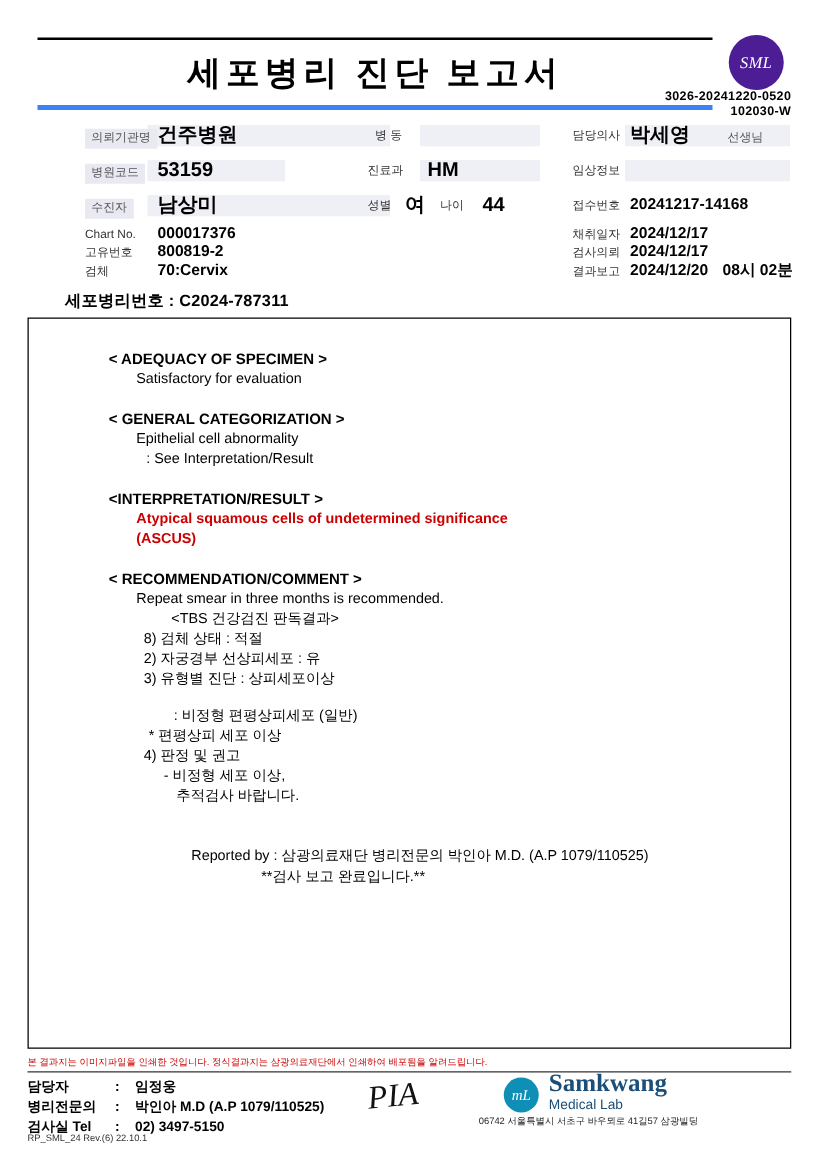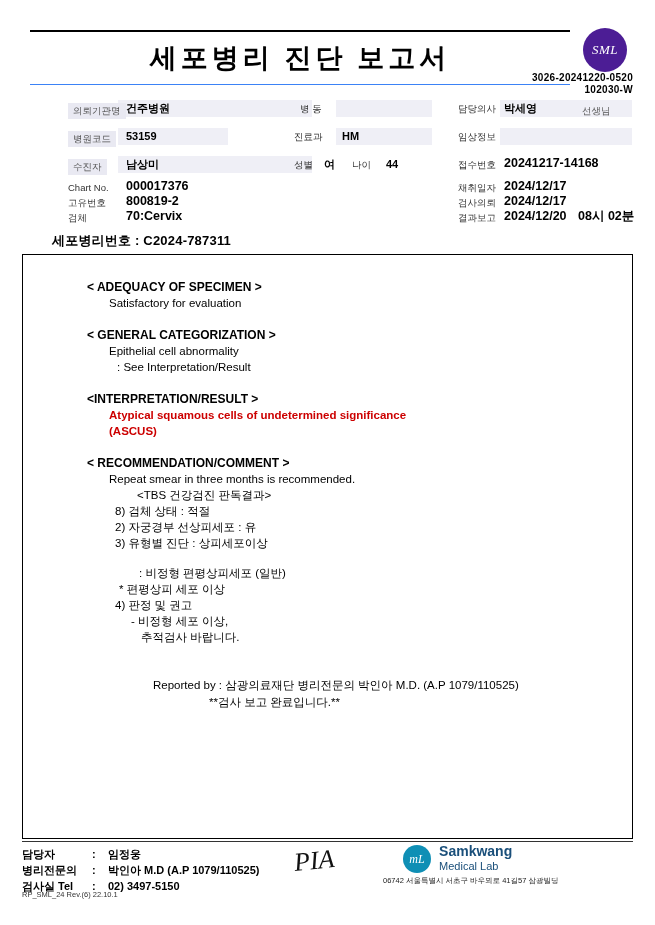--- a/index.html
+++ b/index.html
@@ -28,21 +28,21 @@
     position: relative;
     height: 86px;
   }
   .title-band {
     position: absolute;
     left: 30px;
     top: 30px;
     width: 540px;
     height: 52px;
     border-top: 2px solid #000;
-    border-bottom: 1px solid #3b82f6;
+    border-bottom: 4px solid #3b82f6;
     display: flex;
     align-items: center;
     justify-content: center;
   }
   .title-band .title {
     font-size: 27px;
     font-weight: bold;
     letter-spacing: 4px;
     font-family: "Liberation Serif", serif;
   }
@@ -98,21 +98,21 @@
     line-height: 12px;
   }
   .fieldbg {
     position: absolute;
     background: #efeff6;
     height: 17px;
   }
   .val {
     position: absolute;
     font-weight: bold;
-    font-size: 11px;
+    font-size: 16px;
     line-height: 17px;
     white-space: nowrap;
   }
   .val.big {
     font-size: 12.5px;
     font-weight: bold;
   }
   .val.plain {
     font-weight: normal;
     color: #555;
@@ -236,21 +236,21 @@
     line-height: 28px;
     vertical-align: middle;
     font-family: "Liberation Serif", serif;
   }
   .lab-logo .txt {
     display: inline-block;
     vertical-align: middle;
     margin-left: 5px;
     line-height: 14px;
   }
-  .lab-logo .t1 { font-size: 14px; font-weight: bold; color: #1a4f7a; }
+  .lab-logo .t1 { font-size: 20px; font-weight: bold; color: #1a4f7a; font-family: Liberation Serif, serif; }
   .lab-logo .t2 { font-size: 11px; color: #1a4f7a; }
   .lab-addr {
     position: absolute;
     right: 0;
     top: 34px;
     width: 250px;
     font-size: 7.5px;
     line-height: 10px;
     text-align: left;
     color: #222;
@@ -366,20 +366,21 @@
       <div style="padding-left:44px;">- 비정형 세포 이상,</div>
       <div style="padding-left:54px;">추적검사 바랍니다.</div>
 
       <div class="reported">
         <div>Reported by : 삼광의료재단 병리전문의 박인아 M.D. (A.P 1079/110525)</div>
         <div class="center">**검사  보고  완료입니다.**</div>
       </div>
     </div>
   </div>
 
+  <div class="disclaimer">본 결과지는 이미지파일을 인쇄한 것입니다. 정식결과지는 삼광의료재단에서 인쇄하여 배포됨을 알려드립니다.</div>
 
   <div class="footer">
     <div class="frow">
       <div class="fk">담당자</div>
       <div class="fc">:</div>
       <div class="fv">임정웅</div>
     </div>
     <div class="frow">
       <div class="fk">병리전문의</div>
       <div class="fc">:</div>

